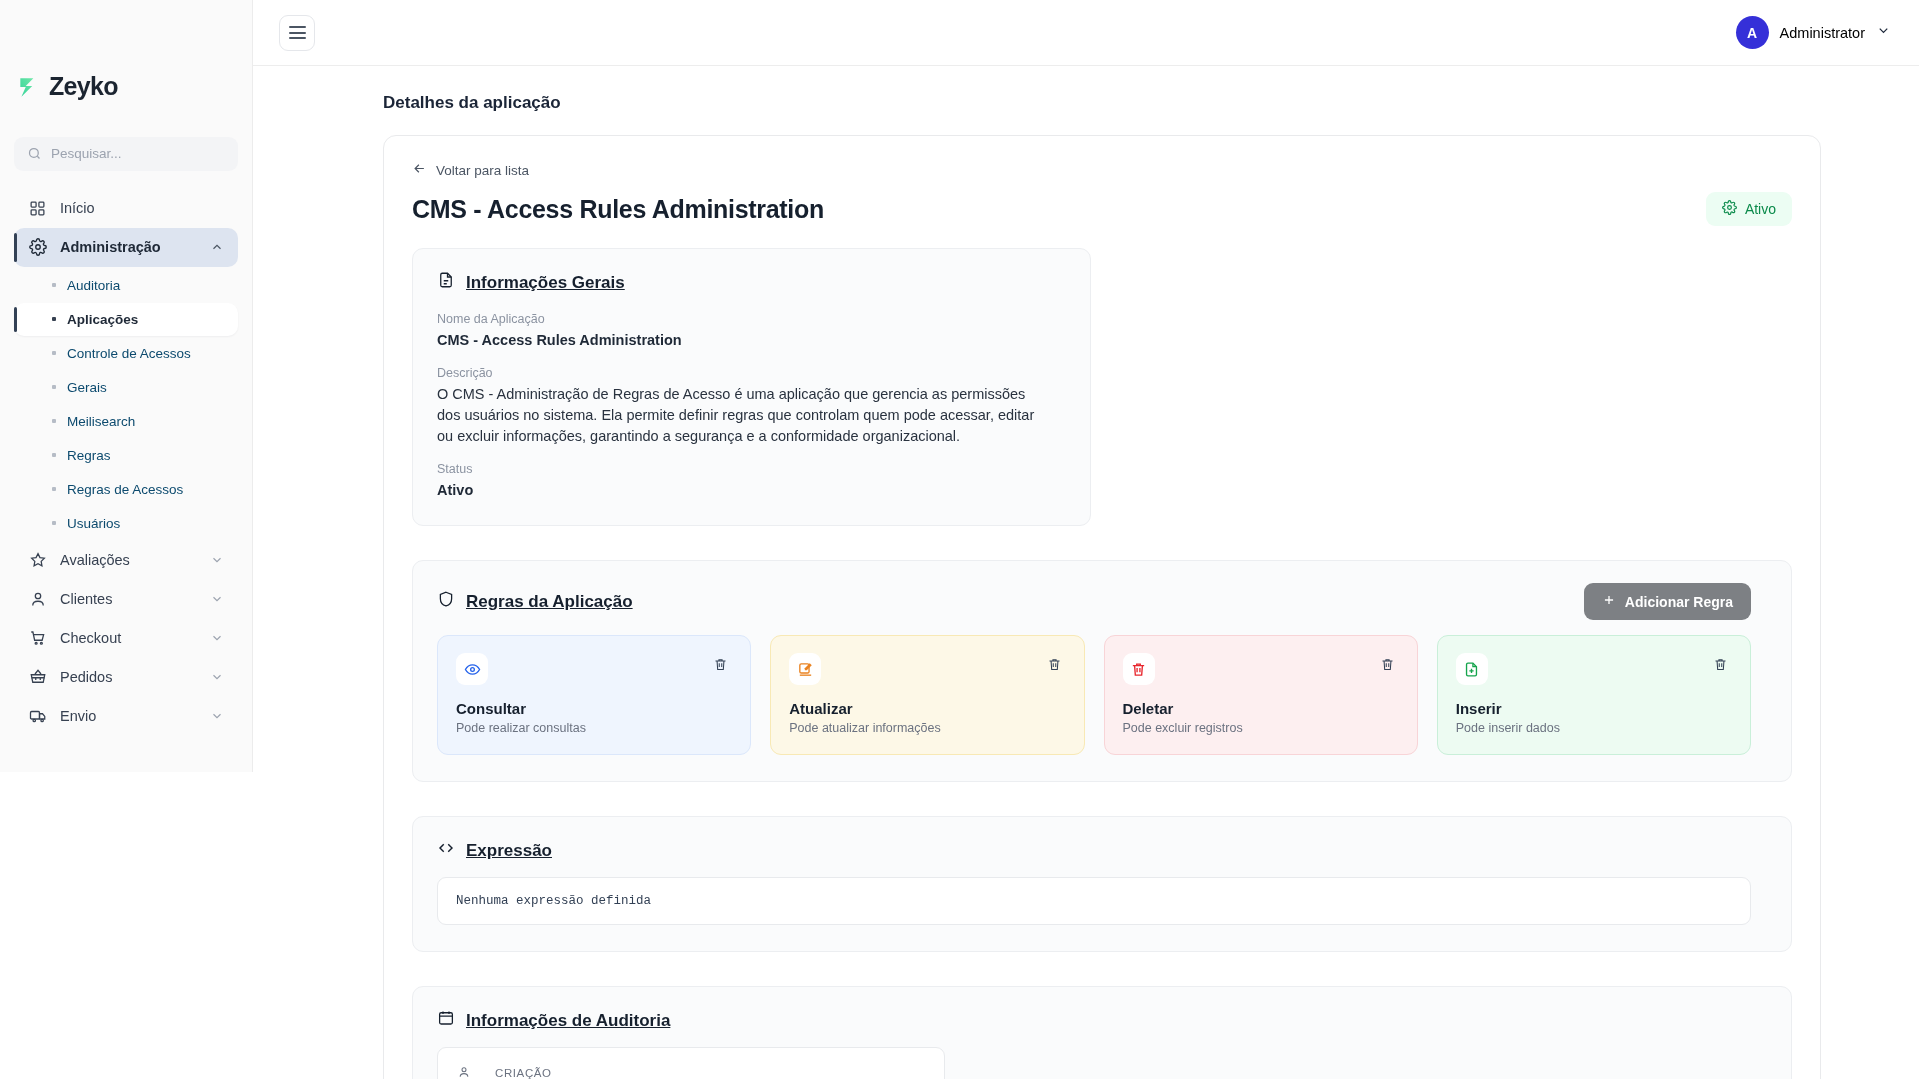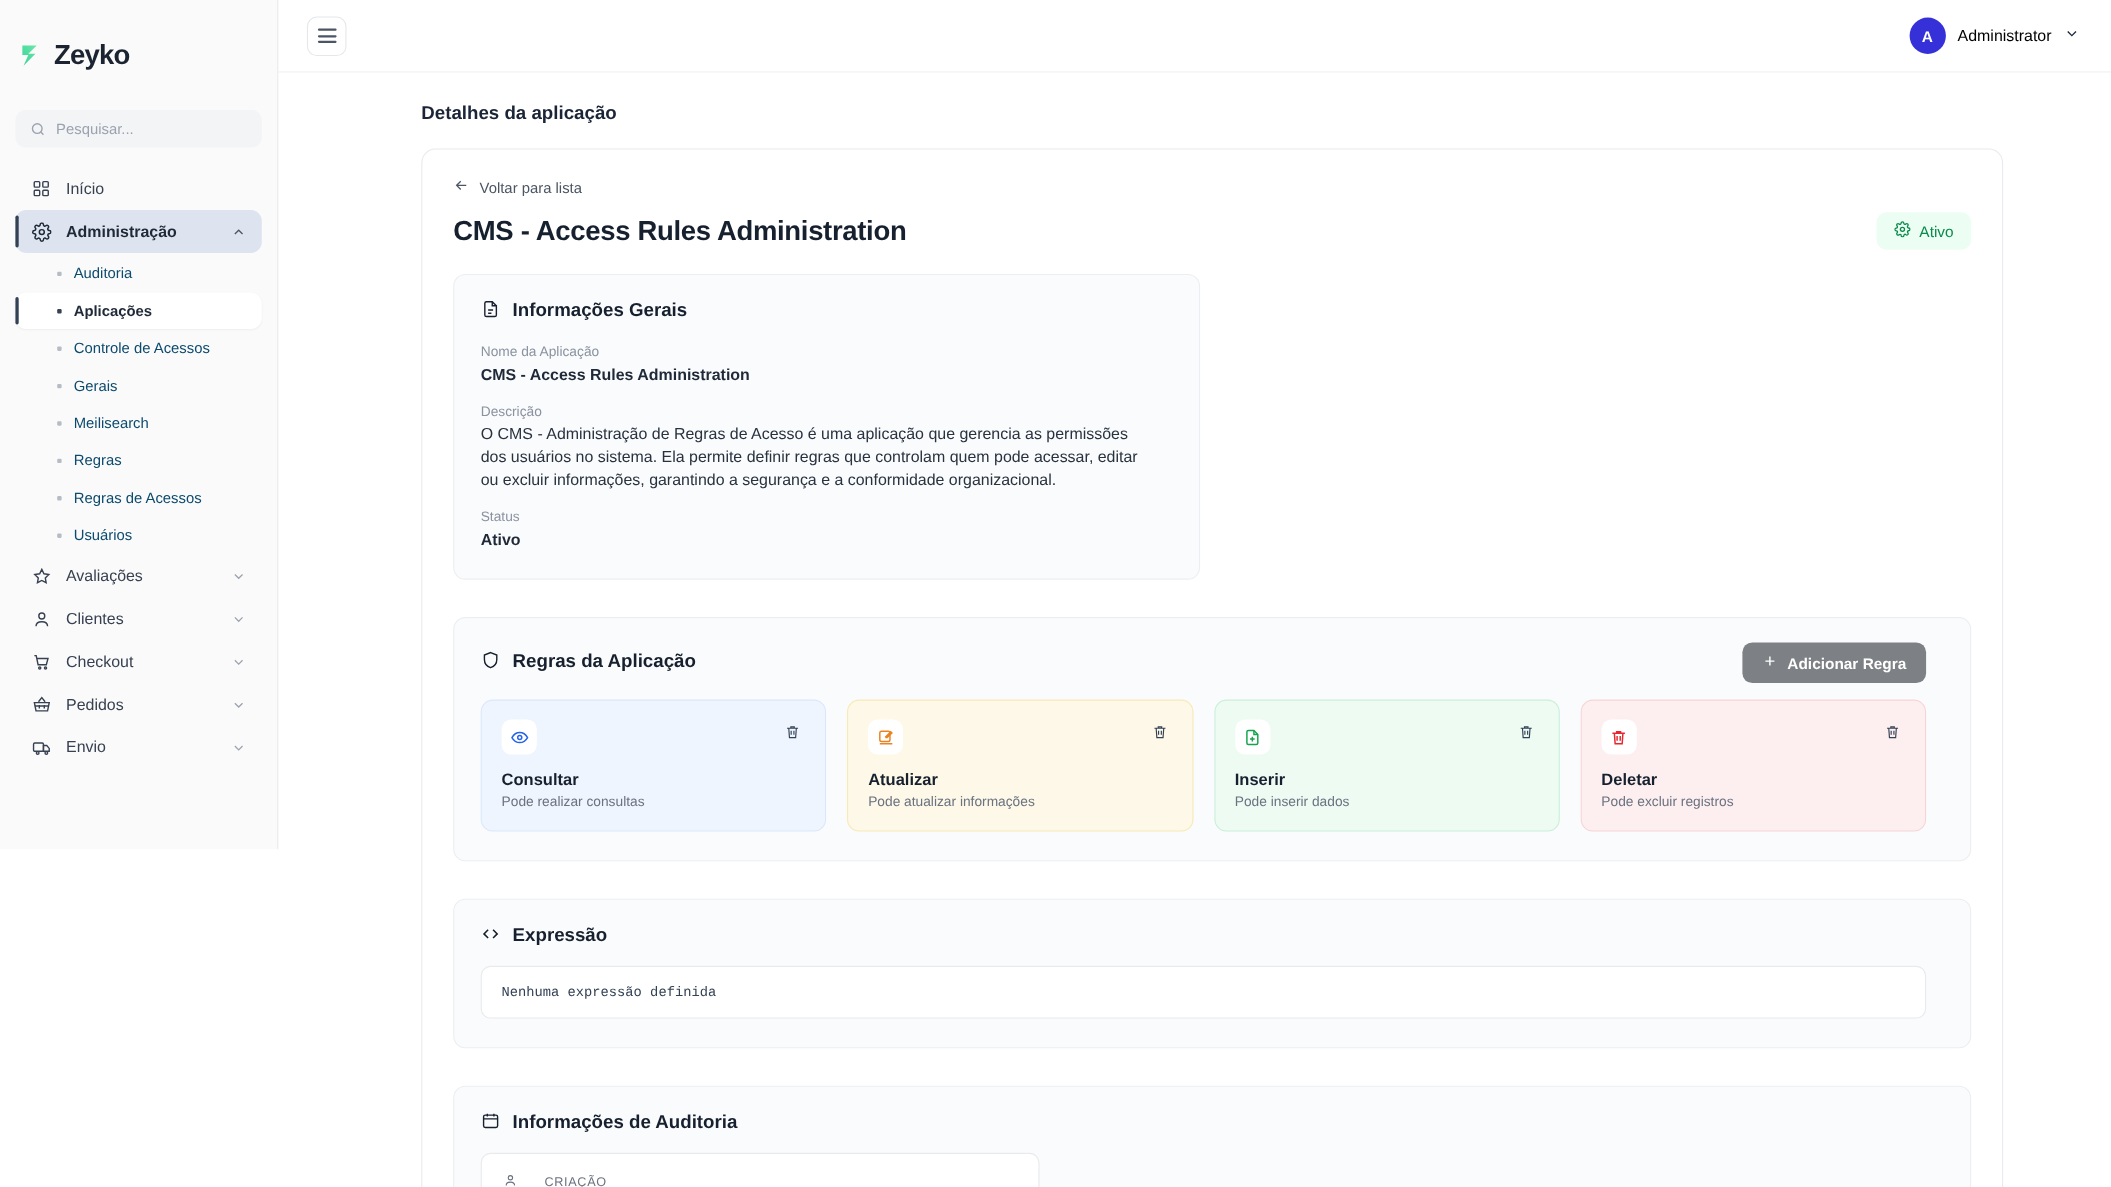--- a/index.html
+++ b/index.html
@@ -13,20 +13,21 @@
   }
   .app { display: flex; width: 1919px; height: 1079px; }
 
   
   .sidebar {
     width: 253px; height: 772px; flex: 0 0 253px;
     background: #fafafa;
     border-right: 1px solid #ececec;
     display: flex; flex-direction: column;
     position: relative;
+    justify-content: center;
   }
   .logo-row {
     height: 100px; display: flex; align-items: center;
     padding-left: 16px; gap: 7px;
   }
   .logo-mark { width: 26px; height: 26px; display: block; }
   .logo-text {
     font-size: 25px; font-weight: 700; letter-spacing: -0.7px; color: #1b2430;
   }
   .search-wrap { padding: 0 14px; }
@@ -126,22 +127,22 @@
     background: #ecfdf3; color: #0a8a4a; border-radius: 9px;
     padding: 8px 16px; font-size: 14px; font-weight: 500; cursor: pointer;
   }
 
   .two-col { display: grid; grid-template-columns: 1fr 1fr; gap: 22px; margin-top: 22px; }
   .panel {
     background: #fafbfc; border: 1px solid #eceef1; border-radius: 11px;
     padding: 22px 24px 24px 24px;
   }
   .panel-head {
-    display:flex; gap: 11px;
-    font-size: 17px; font-weight: 700; color: #16202e; margin-bottom: 18px;
+    display:flex; align-items:center; gap: 11px;
+    font-size: 17px; font-weight: 700; color: #16202e; margin-bottom: 18px; text-decoration: underline;
   }
   .field { margin-bottom: 15px; }
   .field:last-child { margin-bottom: 0; }
   .field-label { font-size: 12.5px; color: #8b93a1; margin-bottom: 4px; }
   .field-value { font-size: 14.5px; color: #1f2937; font-weight: 600; line-height: 1.45; }
   .field-value.desc { font-weight: 400; color:#29323f; max-width: 610px; }
   .panel.gerais { min-height: 268px; }
   .panel.tecnicas { min-height: 268px; }
 
   .section {
@@ -495,53 +496,53 @@
                 <button class="trash-btn">
                   <svg width="15" height="15" viewBox="0 0 24 24" fill="none" stroke="#334155" stroke-width="1.7">
                     <path d="M4 6.5h16M9.5 6.5V4.5h5v2M6.5 6.5l1 13.5h9l1-13.5M10 10v6M14 10v6"></path>
                   </svg>
                 </button>
               </div>
               <div class="rule-name">Atualizar</div>
               <div class="rule-desc">Pode atualizar informações</div>
             </div>
 
+            <div class="rule-card rc-red">
+              <div class="top">
+                <div class="rule-icon">
+                  <svg width="17" height="17" viewBox="0 0 24 24" fill="none" stroke="#e8262d" stroke-width="1.9">
+                    <path d="M4 6.5h16M9.5 6.5V4.5h5v2M6.5 6.5l1 13.5h9l1-13.5M10 10v6M14 10v6"></path>
+                  </svg>
+                </div>
+                <button class="trash-btn">
+                  <svg width="15" height="15" viewBox="0 0 24 24" fill="none" stroke="#334155" stroke-width="1.7">
+                    <path d="M4 6.5h16M9.5 6.5V4.5h5v2M6.5 6.5l1 13.5h9l1-13.5M10 10v6M14 10v6"></path>
+                  </svg>
+                </button>
+              </div>
+              <div class="rule-name">Deletar</div>
+              <div class="rule-desc">Pode excluir registros</div>
+            </div>
+
             <div class="rule-card rc-green">
               <div class="top">
                 <div class="rule-icon">
                   <svg width="17" height="17" viewBox="0 0 24 24" fill="none" stroke="#15a44c" stroke-width="1.9">
                     <path d="M14 3H7a2 2 0 00-2 2v14a2 2 0 002 2h10a2 2 0 002-2V8z"></path>
                     <path d="M14 3v5h5M12 11v6M9 14h6"></path>
                   </svg>
                 </div>
                 <button class="trash-btn">
                   <svg width="15" height="15" viewBox="0 0 24 24" fill="none" stroke="#334155" stroke-width="1.7">
                     <path d="M4 6.5h16M9.5 6.5V4.5h5v2M6.5 6.5l1 13.5h9l1-13.5M10 10v6M14 10v6"></path>
                   </svg>
                 </button>
               </div>
               <div class="rule-name">Inserir</div>
               <div class="rule-desc">Pode inserir dados</div>
-            </div>
-
-            <div class="rule-card rc-red">
-              <div class="top">
-                <div class="rule-icon">
-                  <svg width="17" height="17" viewBox="0 0 24 24" fill="none" stroke="#e8262d" stroke-width="1.9">
-                    <path d="M4 6.5h16M9.5 6.5V4.5h5v2M6.5 6.5l1 13.5h9l1-13.5M10 10v6M14 10v6"></path>
-                  </svg>
-                </div>
-                <button class="trash-btn">
-                  <svg width="15" height="15" viewBox="0 0 24 24" fill="none" stroke="#334155" stroke-width="1.7">
-                    <path d="M4 6.5h16M9.5 6.5V4.5h5v2M6.5 6.5l1 13.5h9l1-13.5M10 10v6M14 10v6"></path>
-                  </svg>
-                </button>
-              </div>
-              <div class="rule-name">Deletar</div>
-              <div class="rule-desc">Pode excluir registros</div>
             </div>
 
           </div>
         </section>
 
         
         <section class="section">
           <div class="panel-head" style="margin-bottom:0">
             <span>
               <svg width="18" height="18" viewBox="0 0 24 24" fill="none" stroke="#16202e" stroke-width="1.9">

